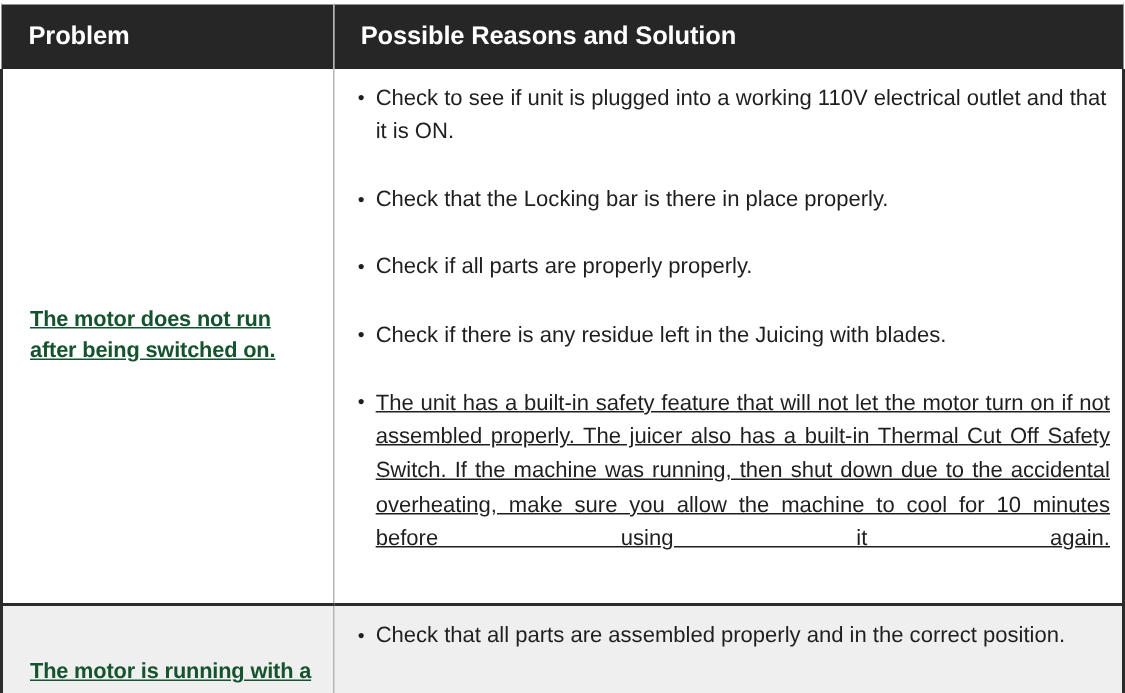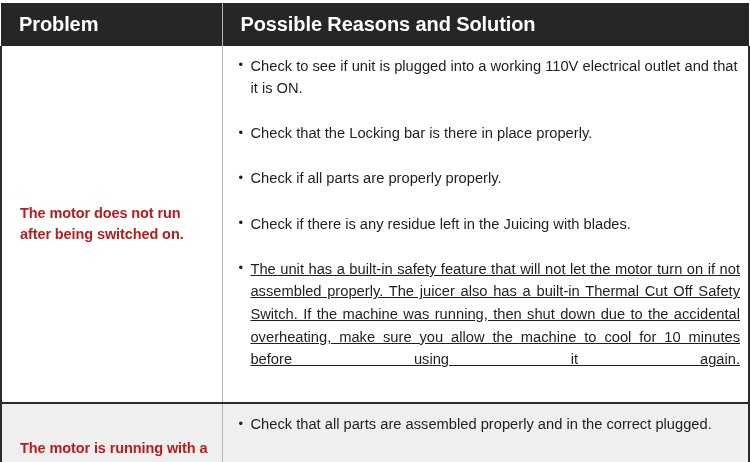--- a/index.html
+++ b/index.html
@@ -31,21 +31,21 @@
   
   thead tr.header-row {
     height: 44px;
   }
   th.header-cell {
     background: #262626;
     color: #ffffff;
     text-align: left;
     vertical-align: middle;
     font-weight: bold;
-    font-size: 20px;
+    font-size: 17px;
     letter-spacing: -0.1px;
     padding: 0 0 0 18px;
     border-top: 3px solid #ffffff;
     border-bottom: 0;
     box-sizing: border-box;
     margin-left: 32px;
   }
   th.header-problem {
     width: 200px;
     border-right: 1px solid #b6b6b6;
@@ -56,25 +56,26 @@
   }
   
   td.problem-cell {
     width: 200px;
     vertical-align: middle;
     padding: 4px 10px 4px 18px;
     box-sizing: border-box;
     font-weight: bold;
     font-size: 14.5px;
     line-height: 21px;
-    color: #b91c1c;
+    color: #14532d;
     border-right: 1px solid #b6b6b6;
     border-bottom: 2px solid #2b2b2b;
     border-left: 2px solid #2b2b2b;
     letter-spacing: -0.1px;
+    text-decoration: underline;
   }
   td.reasons-cell {
     width: 550px;
     vertical-align: top;
     padding: 9px 8px 9px 15px;
     box-sizing: border-box;
     font-size: 14.7px;
     line-height: 22.6px;
     color: #1f1f1f;
     border-bottom: 2px solid #2b2b2b;
@@ -141,20 +142,20 @@
             <li><span>The unit has a built-in safety feature that will not let the motor turn on if not assembled properly. The juicer also has a built-in Thermal Cut Off Safety Switch. If the machine was running, then shut down due to the accidental overheating, make sure you allow the machine to cool for 10 minutes before using it again.</span></li>
           </ul>
         </td>
       </tr>
       <tr class="row-odd">
         <td class="problem-cell">
           <span class="problem-text">The motor is running with a loud noise and excessive vibration.</span>
         </td>
         <td class="reasons-cell">
           <ul class="bullet-list">
-            <li class="no-justify"><span>Check that all parts are assembled properly and in the correct plugged.</span></li>
+            <li class="no-justify"><span>Check that all parts are assembled properly and in the correct position.</span></li>
             <li class="no-justify"><span>Juicing overripe fruit may result in too much pulp and will clog the Filter. Turn machine off and clean the Filter.</span></li>
           </ul>
         </td>
       </tr>
     </tbody>
   </table>
 </div>
 
 </body></html>

